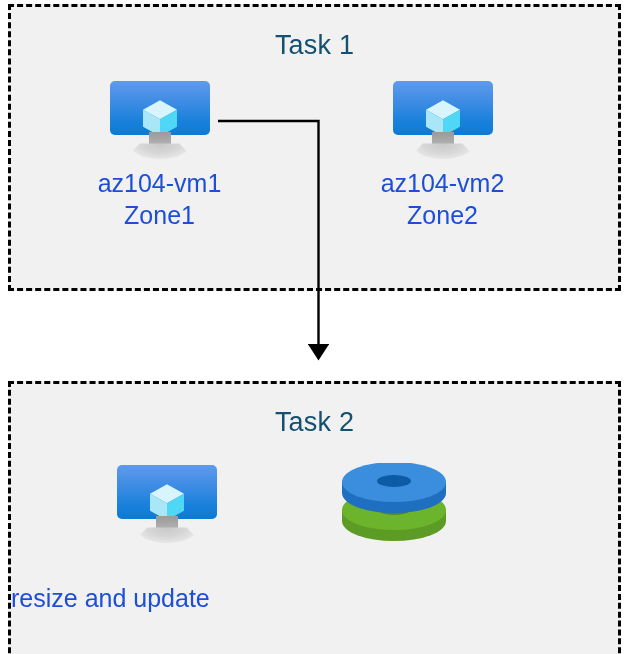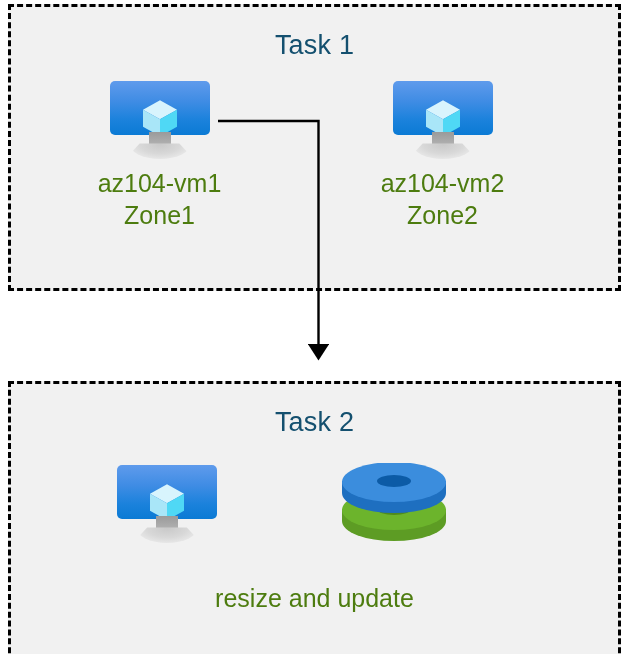--- a/index.html
+++ b/index.html
@@ -39,21 +39,21 @@
   #task2-title { top: 22px; }
 
   
   .node {
     position: absolute;
     text-align: center;
   }
   .node-label {
     font-size: 25px;
     line-height: 32px;
-    color: #4d7c0f;
+    color: #1d4ed8;
     white-space: pre-line;
     margin-top: 8px;
   }
 
   
   .vm-icon {
     position: relative;
     margin: 0 auto;
   }
   .vm-screen {
@@ -155,21 +155,21 @@
         <ellipse cx="58" cy="47" rx="52" ry="20" fill="#6cb42c"></ellipse>
         <ellipse cx="58" cy="46" rx="17" ry="6" fill="#4f8a1e"></ellipse>
 
         <ellipse cx="58" cy="30" rx="52" ry="20" fill="#1e6fc0"></ellipse>
         <rect x="6" y="18" width="104" height="12" fill="#1e6fc0"></rect>
         <ellipse cx="58" cy="19" rx="52" ry="20" fill="#3b8ddd"></ellipse>
         <ellipse cx="58" cy="18" rx="17" ry="6" fill="#0c5ba6"></ellipse>
       </svg>
     </div>
 
-    <div class="node-label" style="position:absolute; left:0; top:190px; width:100%; text-align:center;">resize and update</div>
+    <div class="node-label" style="position:absolute; left:0; top:190px; width:100%; text-align:left;">resize and update</div>
   </div>
 
   <svg id="connector">
     <defs>
       <marker id="arrowhead" markerWidth="9" markerHeight="9" refX="2.2" refY="4.5" orient="auto">
         <polygon points="0,0 0,9 7,4.5" fill="#000000"></polygon>
       </marker>
     </defs>
     <path d="M 218 121 L 318.5 121 L 318.5 349" fill="none" stroke="#000000" stroke-width="2.4" marker-end="url(#arrowhead)"></path>
   </svg>

